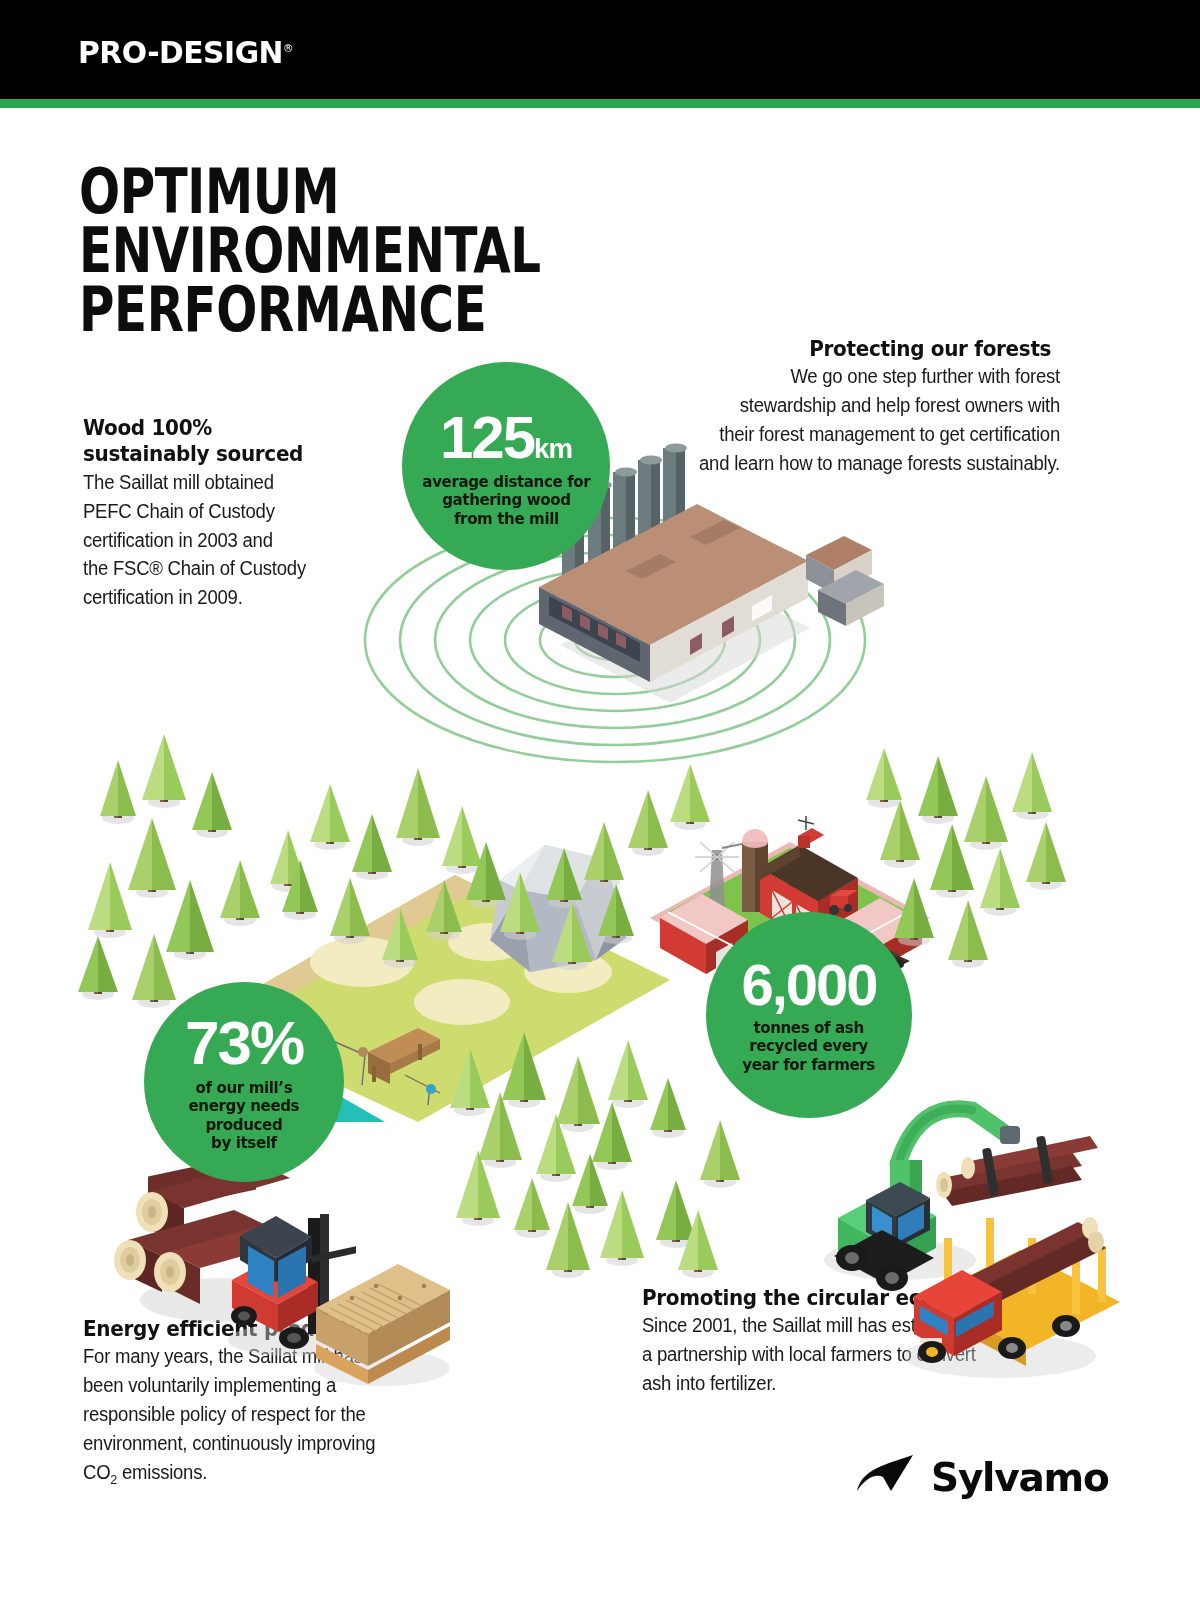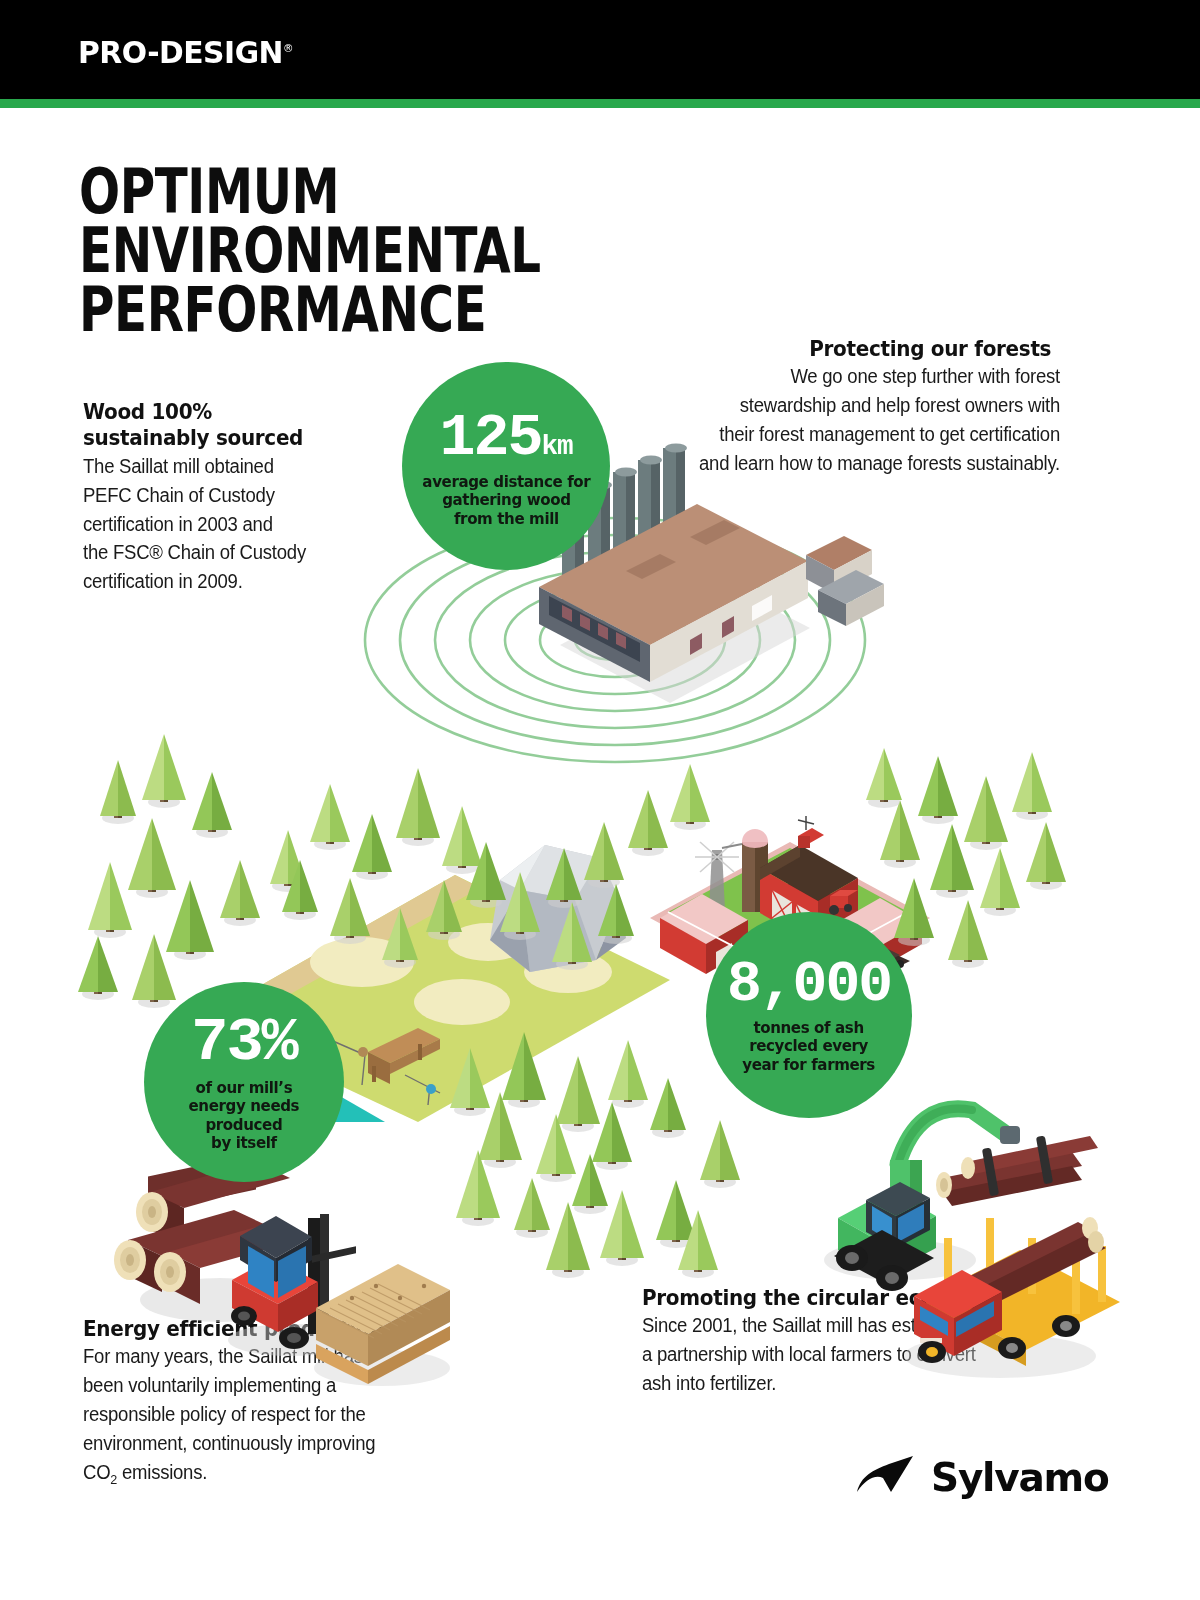--- a/index.html
+++ b/index.html
@@ -65,36 +65,36 @@
   .txt-body {
     font-family:"Liberation Sans", sans-serif;
     font-size:19.5px;
     line-height:1.48;
     color:#1a1a1a;
     letter-spacing:-0.25px;
     transform:scaleX(0.95);
     transform-origin:left top;
     white-space:pre-line;
   }
-  #block-wood   { left:83px;  top:399px; width:330px; }
+  #block-wood   { left:83px;  top:415px; width:330px; }
   #block-forest { left:642px; top:336px; width:440px;text-align:right; }
   #block-energy { left:83px;  top:1316px; width:400px; }
   #block-circular{left:642px; top:1285px; width:440px; }
   sub { font-size:0.68em; vertical-align:sub; }
 
   
   .stat-circle {
     position:absolute; border-radius:50%;
     background:#36a954;
     display:flex; flex-direction:column;
     align-items:center; justify-content:center;
     text-align:center;
   }
   .stat-big {
-    font-family:Liberation Mono, monospace;
+    font-family:Liberation Sans, sans-serif;
     font-weight:700; color:#ffffff;
     letter-spacing:-2px; line-height:1;
     display:block;
   }
   .stat-unit { font-size:0.46em; letter-spacing:-1px; }
   .stat-cap {
     font-family:"DejaVu Sans", sans-serif;
     font-weight:700; color:#101810;
     font-size:16px; line-height:1.15;
     letter-spacing:-0.4px;
@@ -111,21 +111,21 @@
 
   
   #illustration {
     position:absolute; left:0; top:100px;
     width:1200px; height:1420px; z-index:2;
   }
 
   
   #sylvamo-logo {
     position:absolute; left:855px; top:1455px;
-    display:flex; align-items:center; gap:14px; z-index:8;
+    display:flex; gap:14px; z-index:8;
   }
   #sylvamo-wordmark {
     font-family:"DejaVu Sans", sans-serif;
     font-weight:700; font-size:39px;
     color:#0a0a0a; letter-spacing:-1.2px;
   }
 </style>
 </head>
 <body>
 
@@ -687,21 +687,21 @@
 
 <div class="stat-circle" id="circle-85">
   <span class="stat-big">73%</span>
   <span class="stat-cap">of our mill’s
 energy needs
 produced
 by itself</span>
 </div>
 
 <div class="stat-circle" id="circle-9000">
-  <span class="stat-big">8,000</span>
+  <span class="stat-big">6,000</span>
   <span class="stat-cap">tonnes of ash
 recycled every
 year for farmers</span>
 </div>
 
 <div class="txt-block" id="block-wood">
   <div class="txt-head">Wood 100%
 sustainably sourced</div>
   <div class="txt-body">The Saillat mill obtained
 PEFC Chain of Custody

